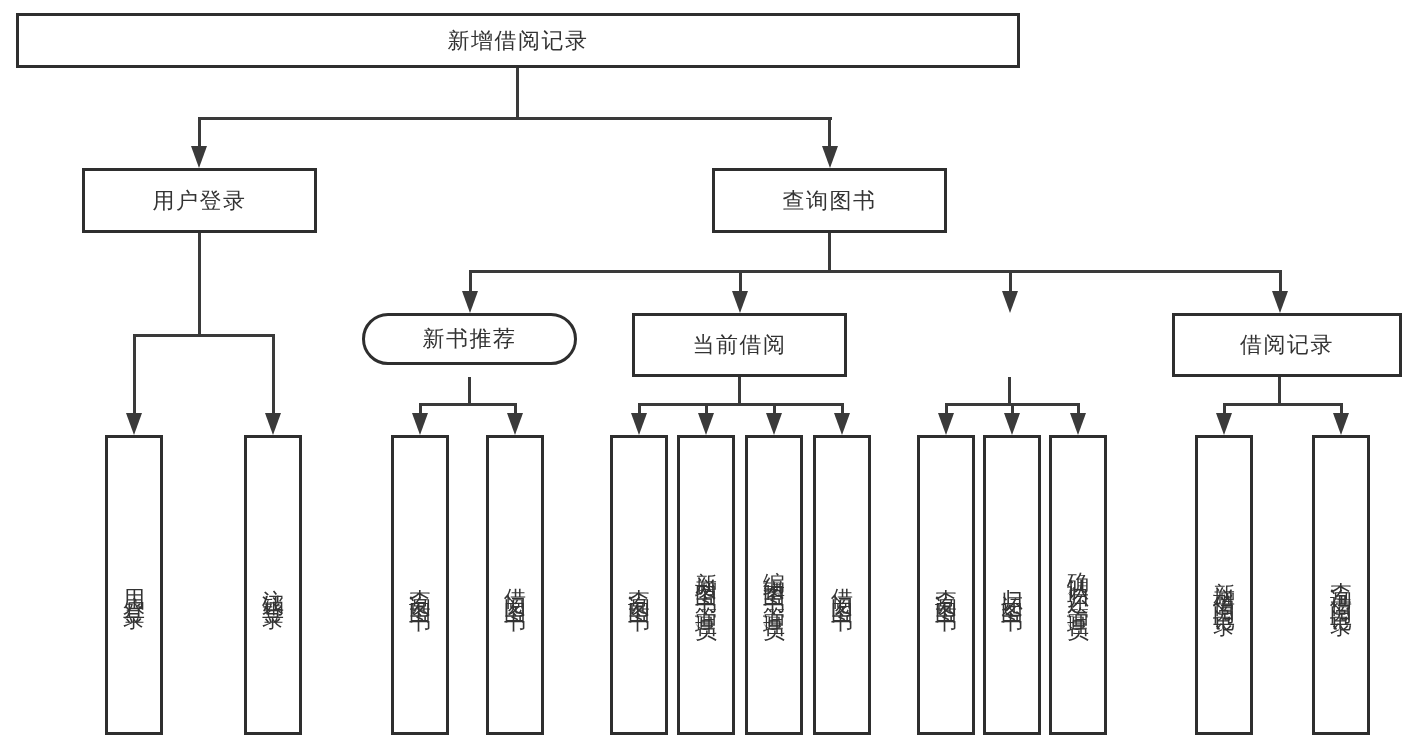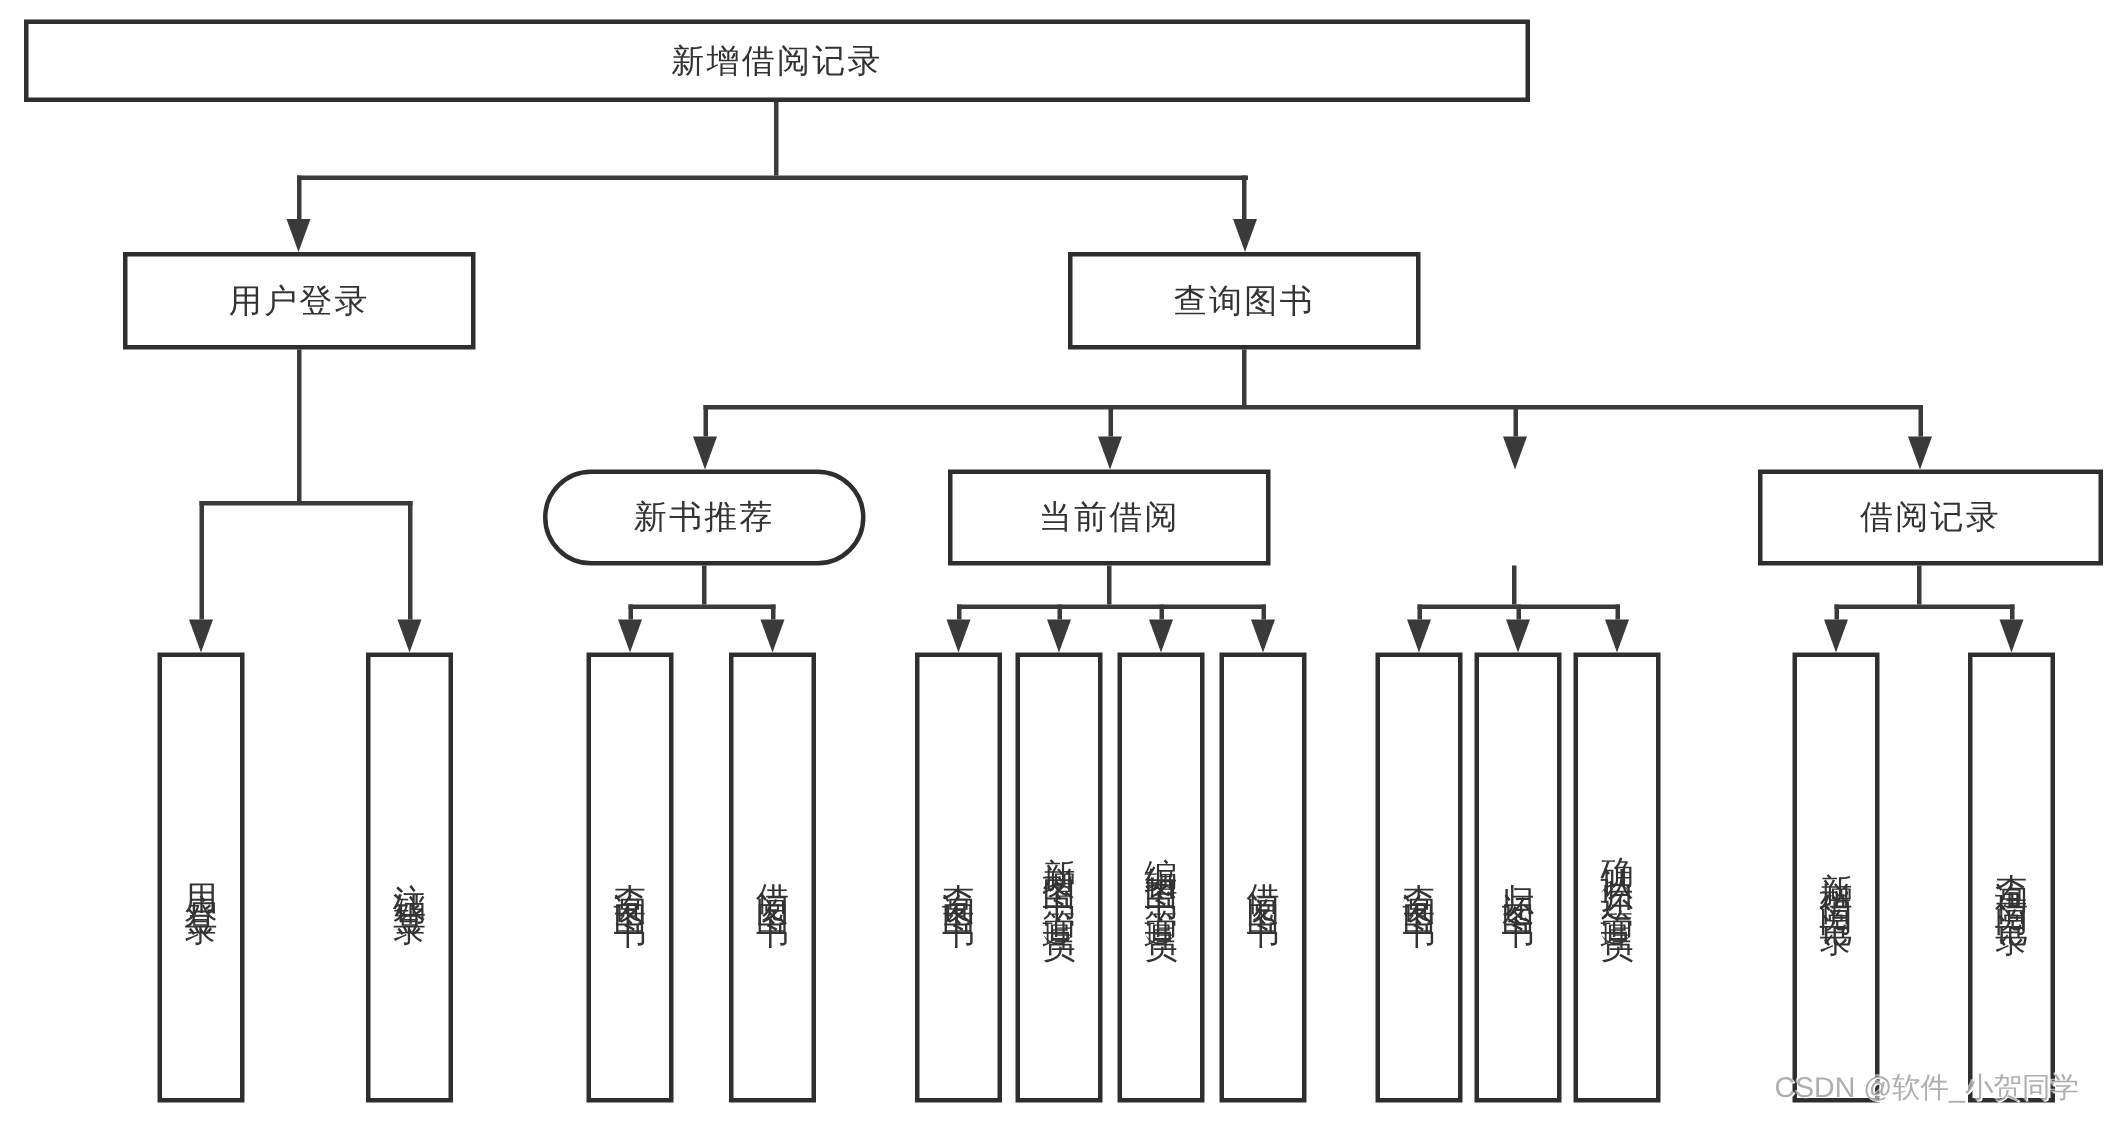--- a/index.html
+++ b/index.html
@@ -50,21 +50,21 @@
   <div class="hl" style="left:469px;top:270px;width:813px;"></div>
   <div class="vl" style="left:469px;top:270px;height:21px;"></div>
   <div class="ah" style="left:462px;top:291px;"></div>
   <div class="vl" style="left:739px;top:270px;height:21px;"></div>
   <div class="ah" style="left:732px;top:291px;"></div>
   <div class="vl" style="left:1009px;top:270px;height:21px;"></div>
   <div class="ah" style="left:1002px;top:291px;"></div>
   <div class="vl" style="left:1279px;top:270px;height:21px;"></div>
   <div class="ah" style="left:1272px;top:291px;"></div>
 
-  <div class="box hbox" style="left:362px;top:313px;width:215px;height:64px;border-radius:32px;">
+  <div class="box hbox" style="left:362px;top:313px;width:215px;height:52px;border-radius:32px;">
     <span>新书推荐</span>
   </div>
   <div class="box hbox" style="left:632px;top:313px;width:215px;height:64px;">
     <span>当前借阅</span>
   </div>
   <div class="box hbox" style="left:1172px;top:313px;width:230px;height:64px;">
     <span>借阅记录</span>
   </div>
 
   <div class="vl" style="left:468px;top:377px;height:26px;"></div>
@@ -138,15 +138,14 @@
     <span>确认归还（管理员）</span>
   </div>
 
   <div class="box vbox" style="left:1195px;top:435px;width:58px;height:300px;">
     <span>新增借阅记录</span>
   </div>
   <div class="box vbox" style="left:1312px;top:435px;width:58px;height:300px;">
     <span>查询借阅记录</span>
   </div>
 
-  <div class="wm">CSDN @软件_小贺同学</div>
 
 </div>
 
 </body></html>

